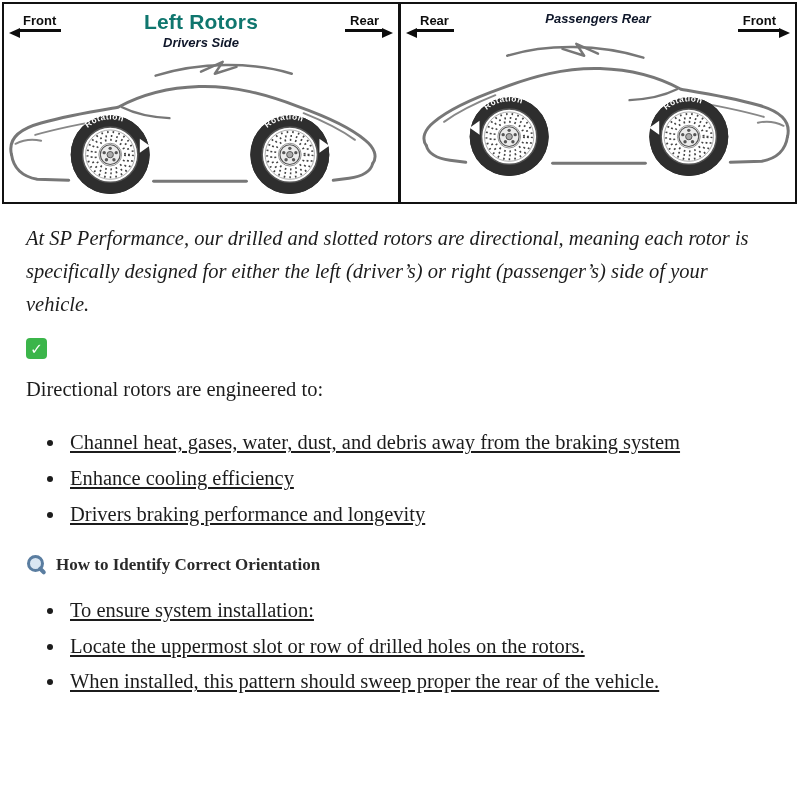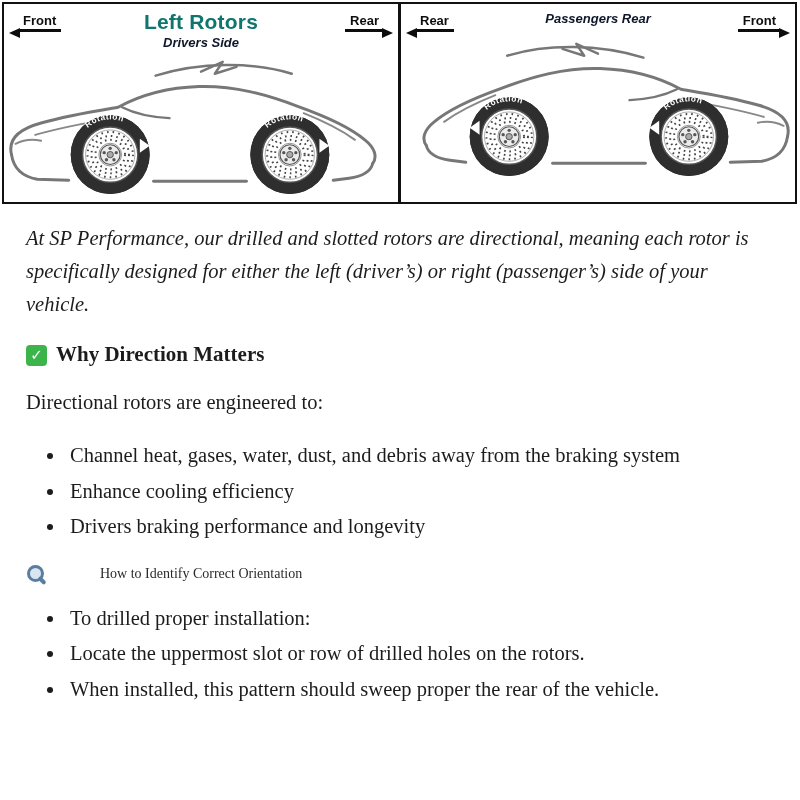--- a/index.html
+++ b/index.html
@@ -52,30 +52,29 @@
   .h-bold {
     font-family: "Liberation Serif", serif;
     font-size: 21px;
     font-weight: 700;
     margin: 18px 0 14px;
     display: flex;
     align-items: center;
   }
   .h-reg {
     font-family: "Liberation Serif", serif;
-    font-size: 14px;
-    font-weight: 400;
+    font-size: 17px;
+    font-weight: 700;
     color: #2a2a2a;
     margin: 20px 0 16px;
     display: flex;
     align-items: center;
-    gap: 44px;
   }
   .lead { margin: 12px 0 20px; }
-  .bullets { margin: 6px 0 16px; padding-left: 40px; list-style: disc; }
+  .bullets { margin: 6px 0 16px; padding-left: 40px; list-style: disc; text-decoration: underline; }
   .bullets li { margin: 3px 0; padding-left: 4px; }
 
   
   .icon-check {
     width: 21px; height: 21px;
     background: #3bb54a;
     border-radius: 4px;
     color: #fff;
     display: inline-flex;
     align-items: center;
@@ -202,38 +201,37 @@
       </svg>
     </div>
   </div>
 
   <div class="content">
 
     <p class="intro">At SP Performance, our drilled and slotted rotors are directional, meaning each rotor is specifically designed for either the left (driver’s) or right (passenger’s) side of your vehicle.</p>
 
     <h2 class="h-bold">
       <span class="icon-check">✓</span>
-      <span>Why Direction Matters</span>
     </h2>
 
     <p class="lead">Directional rotors are engineered to:</p>
 
     <ul class="bullets">
 
     <li>Channel heat, gases, water, dust, and debris away from the braking system</li>
         <li>Enhance cooling efficiency</li>
         <li>Drivers braking performance and longevity</li>
       </ul>
 
     <h3 class="h-reg">
       <span class="icon-mag"></span>
       <span>How to Identify Correct Orientation</span>
     </h3>
 
     <ul class="bullets">
 
-    <li>To drilled proper installation:</li>
+    <li>To ensure system installation:</li>
         <li>Locate the uppermost slot or row of drilled holes on the rotors.</li>
         <li>When installed, this pattern should sweep proper the rear of the vehicle.</li>
       </ul>
 
   </div>
 </div>
 
 </body></html>

